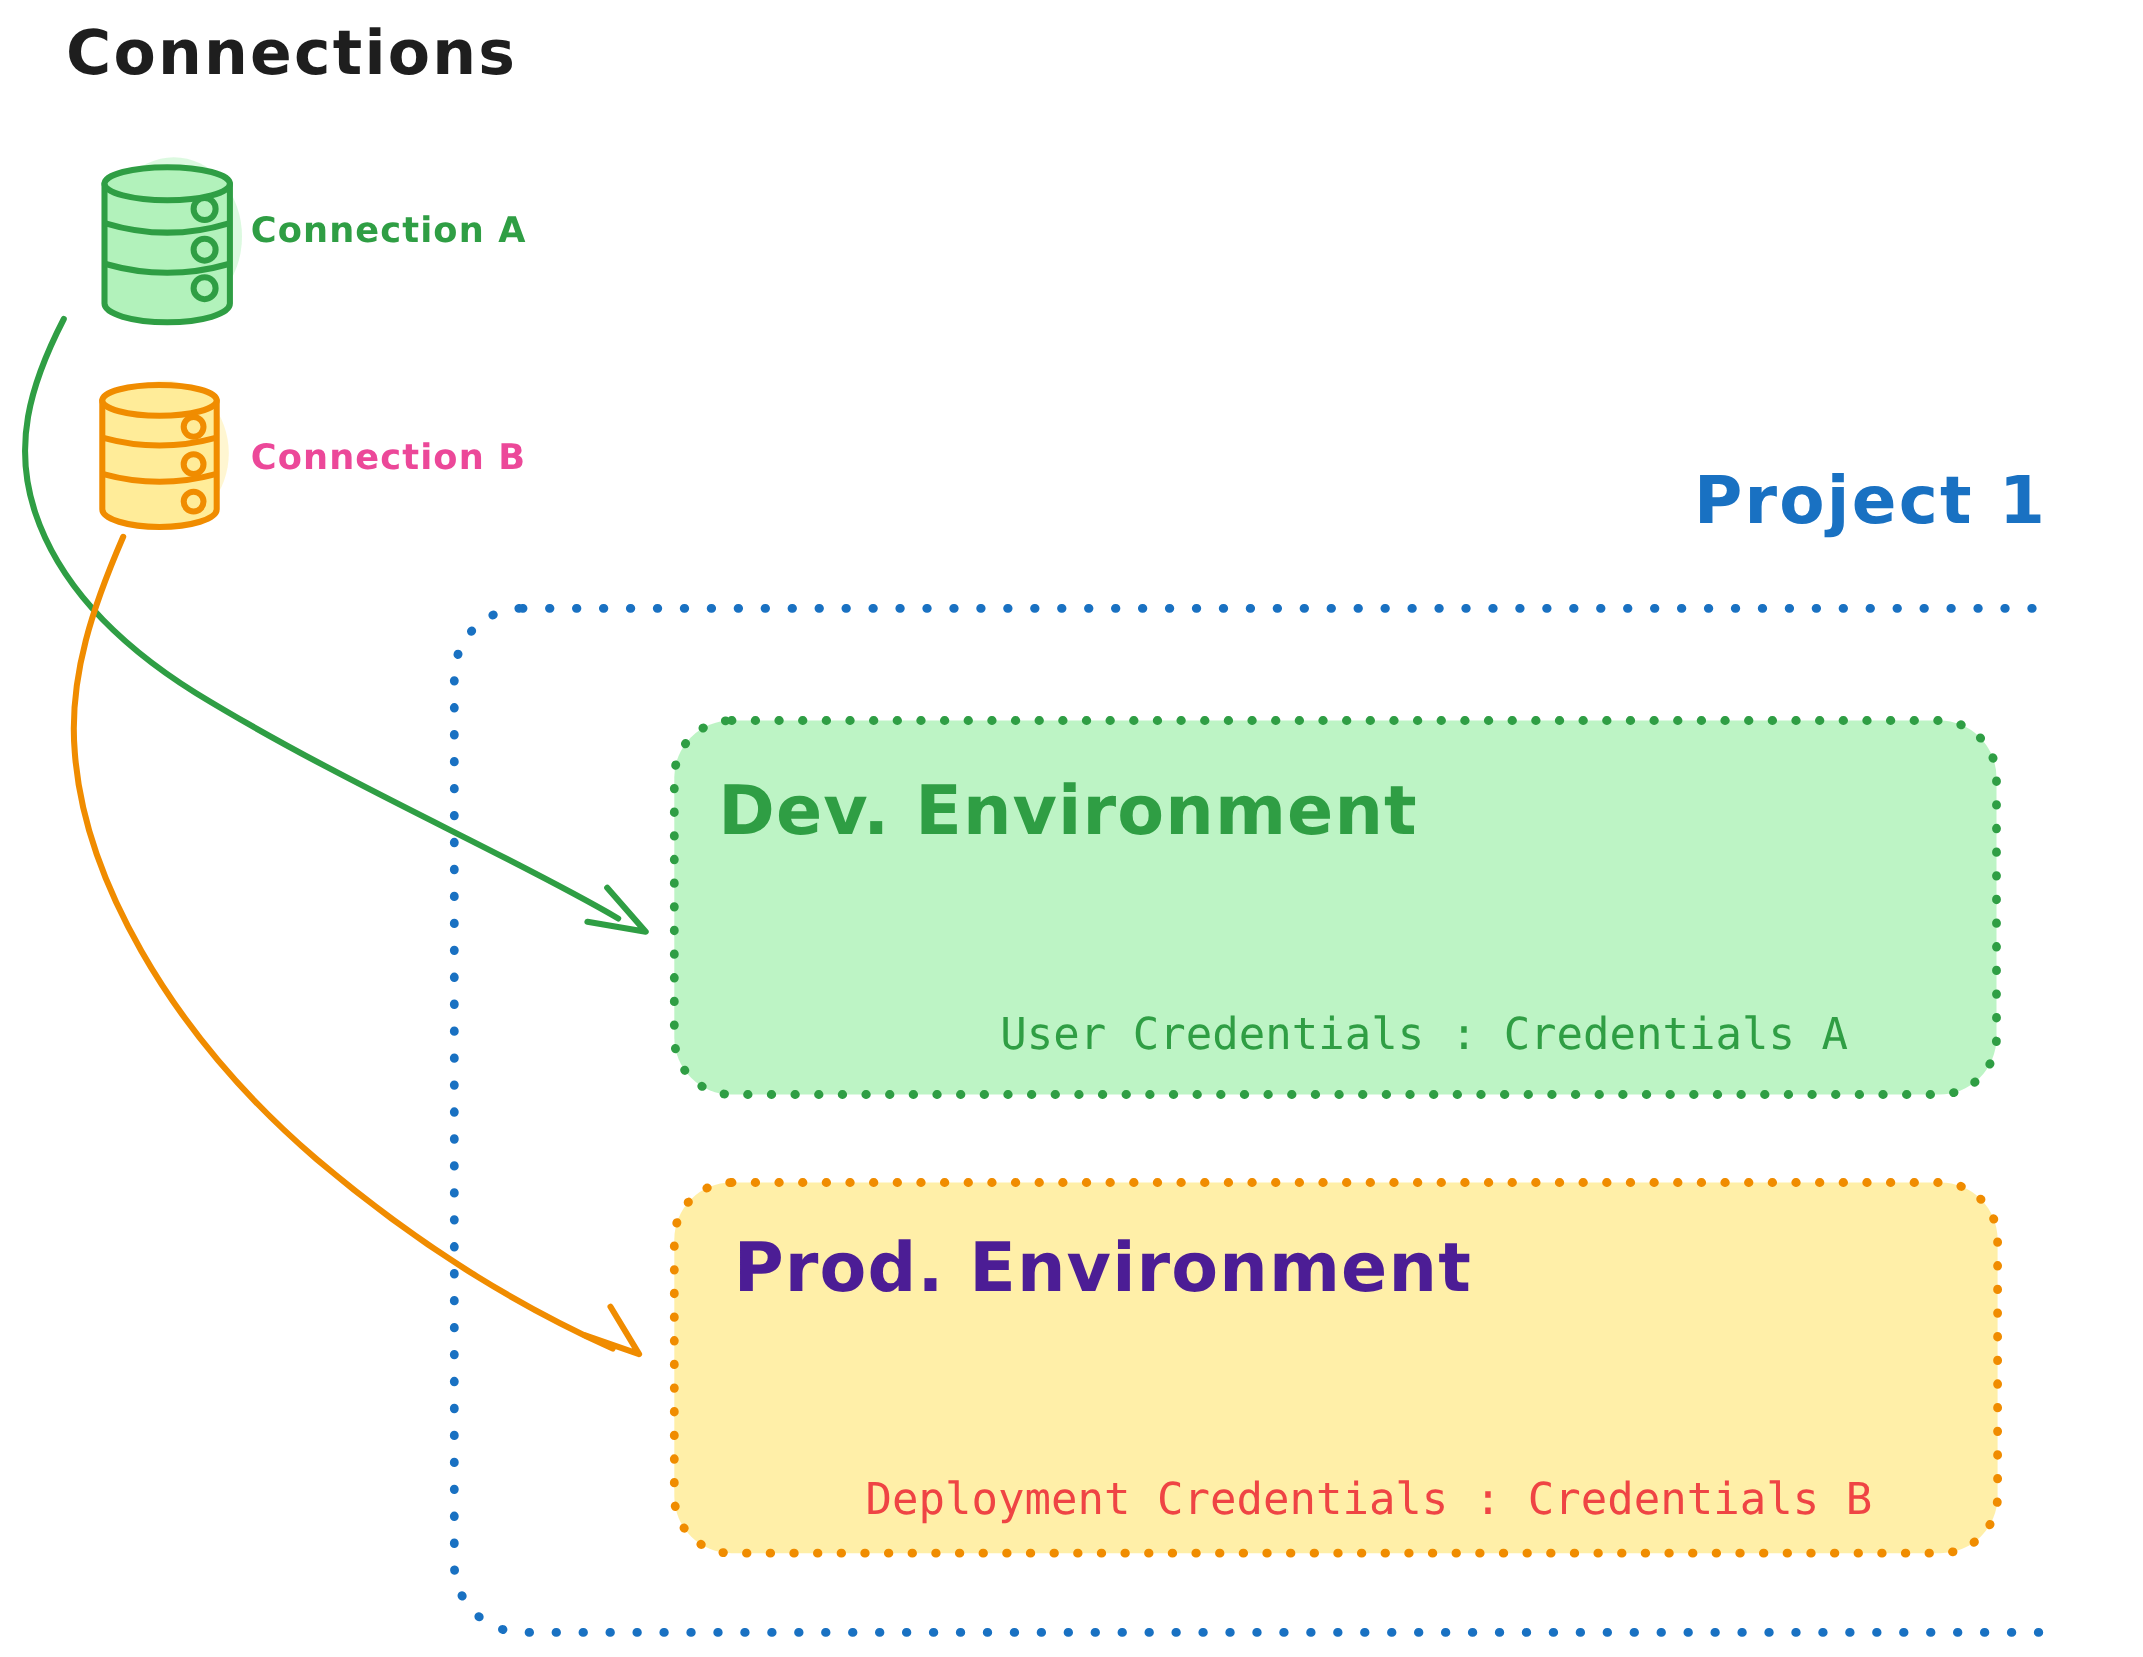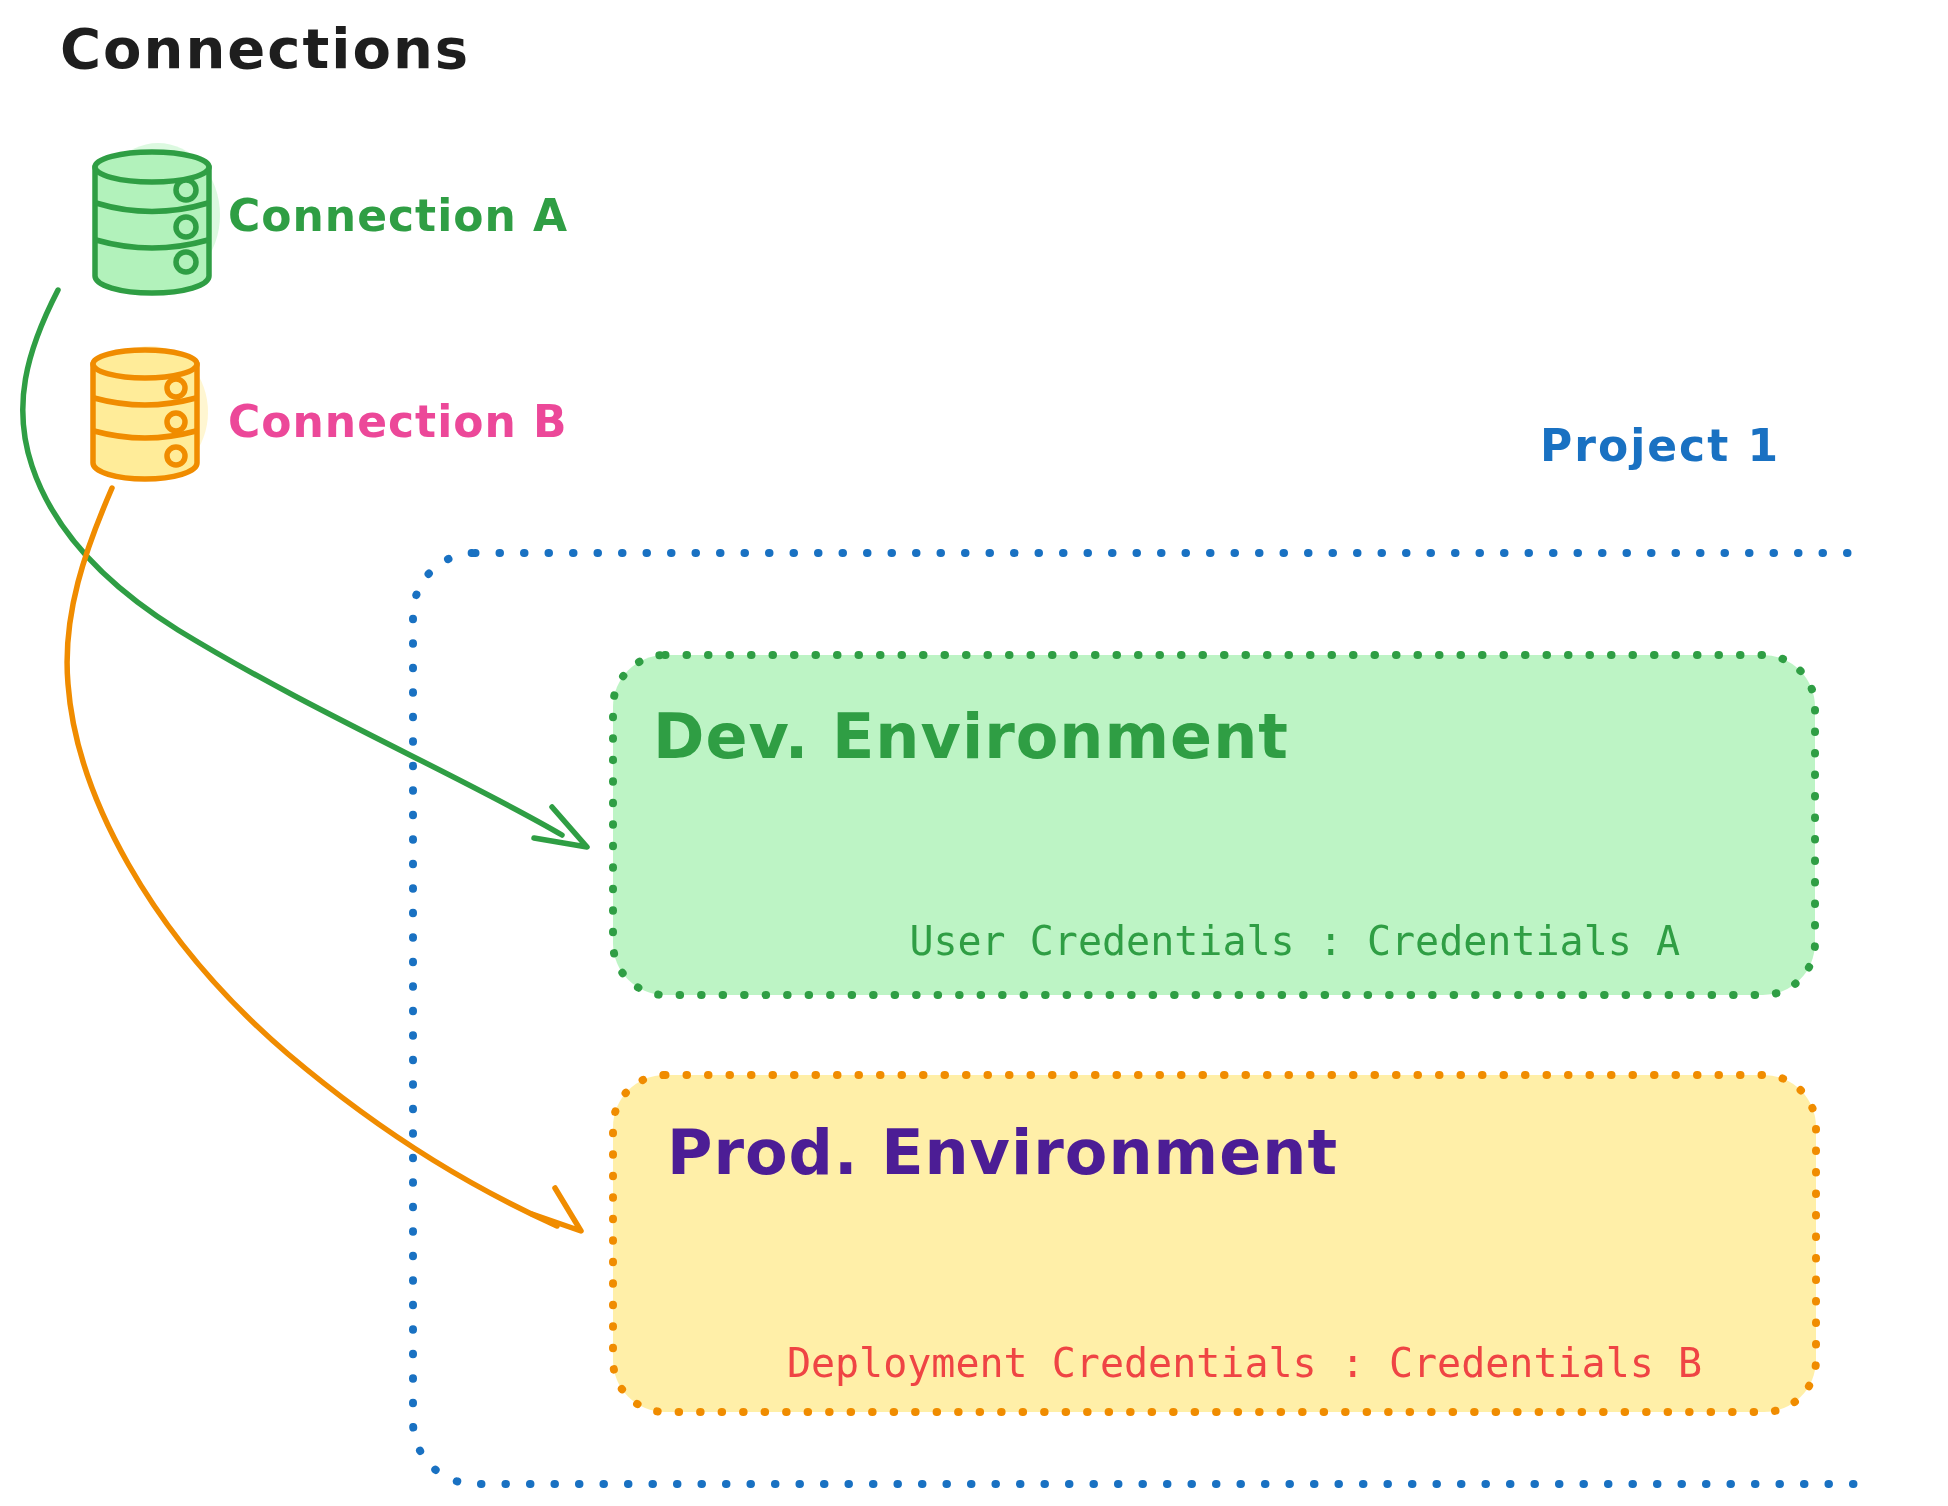--- a/index.html
+++ b/index.html
@@ -14,27 +14,27 @@
   .abs { position: absolute; white-space: nowrap; }
   .hand { font-family: "DejaVu Sans", sans-serif; }
   .mono { font-family: "DejaVu Sans Mono", monospace; }
 
   .diagram-title {
     left: 60px; top: 16px;
     font-size: 56px; font-weight: 700;
     letter-spacing: 2px;
     color: #1e1e1e;
   }
-  .conn-label { font-size: 44px; font-weight: 600; letter-spacing: 1px; }
+  .conn-label { font-size: 32px; font-weight: 600; letter-spacing: 1px; }
   .conn-a-label { left: 228px; top: 190px; color: #2f9e44; }
   .conn-b-label { left: 228px; top: 396px; color: #ec4899; }
 
   .project-title {
     left: 1540px; top: 420px;
-    font-size: 44px; font-weight: 700;
+    font-size: 60px; font-weight: 700;
     letter-spacing: 2px;
     color: #1971c2;
   }
 
   .env-title { font-size: 62px; font-weight: 600; letter-spacing: 1px; }
   .dev-title  { left: 653px; top: 700px;  color: #2f9e44; }
   .prod-title { left: 667px; top: 1116px; color: #4c1d95; text-align: right; }
 
   .cred-text { font-size: 40px; font-weight: 500; margin-top: 10px; }
   .dev-cred  { right: 180px; top: 908px;  color: #2f9e44; }

